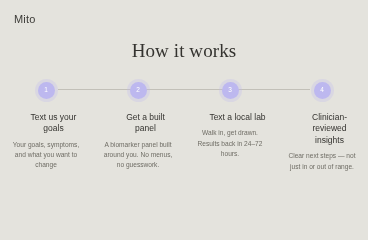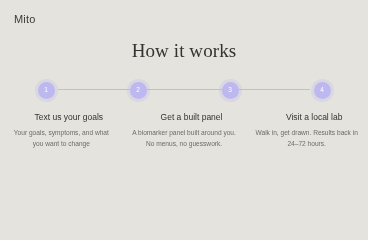--- a/index.html
+++ b/index.html
@@ -160,18 +160,22 @@
   <div class="columns">
     <div class="col">
       <div class="col-title">Text us your goals</div>
       <div class="col-desc">Your goals, symptoms, and what you want to change</div>
     </div>
     <div class="col">
       <div class="col-title">Get a built panel</div>
       <div class="col-desc">A biomarker panel built around you. No menus, no guesswork.</div>
     </div>
     <div class="col">
-      <div class="col-title">Visit a local lab</div>
+      <div class="col-title">Text a local lab</div>
       <div class="col-desc">Walk in, get drawn. Results back in 24–72 hours.</div>
+    </div>
+    <div class="col">
+      <div class="col-title">Clinician-reviewed insights</div>
+      <div class="col-desc">Clear next steps — not just in or out of range.</div>
     </div>
   </div>
 
 </div>
 
 </body></html>

